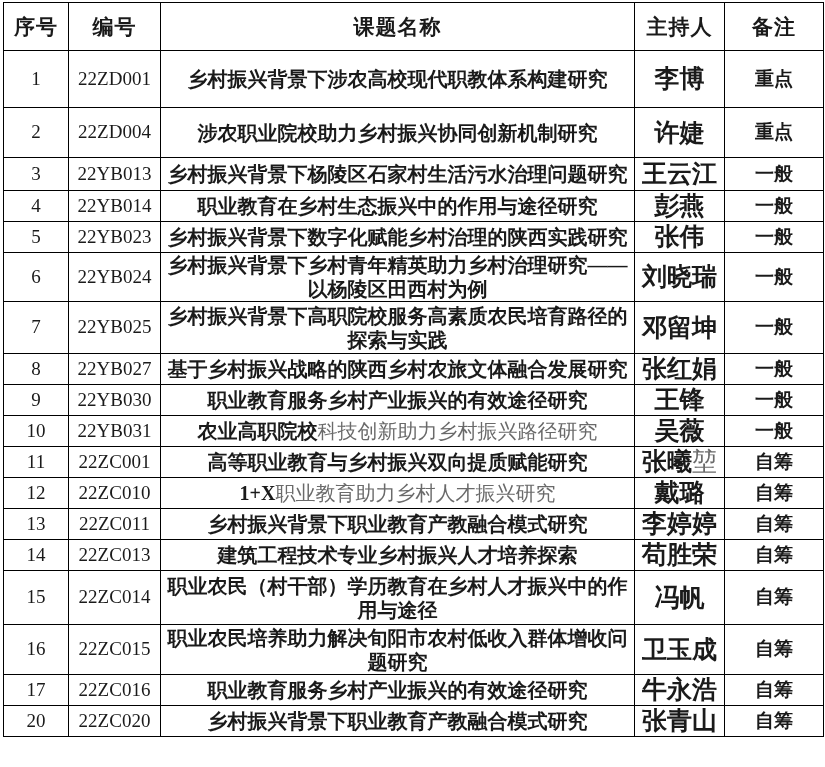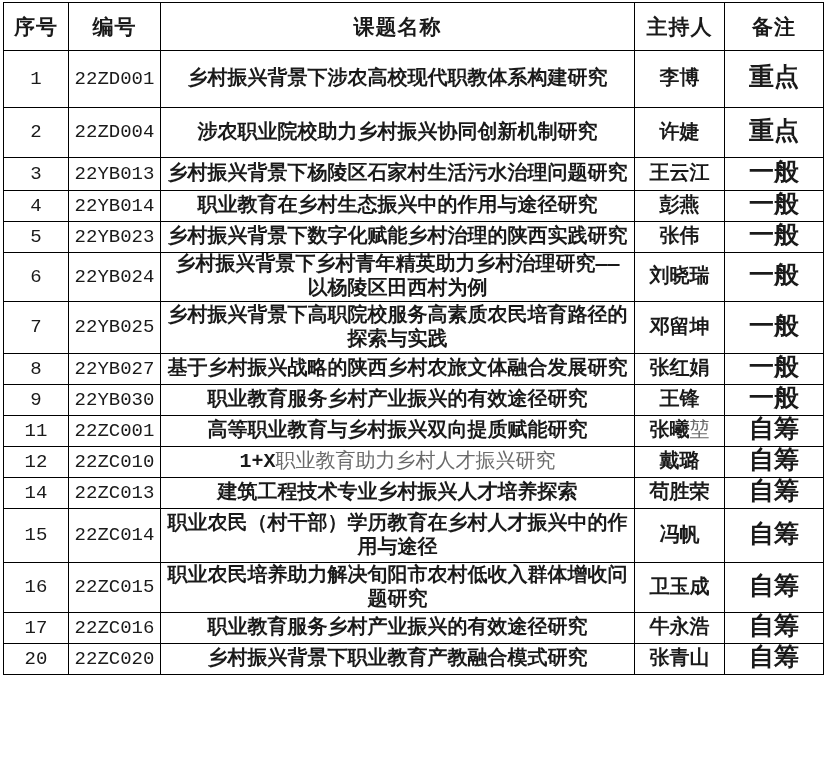--- a/index.html
+++ b/index.html
@@ -10,21 +10,21 @@
   }
   *{box-sizing:border-box;}
   html,body{margin:0;padding:0;}
   body{
     width:825px;height:767px;overflow:hidden;
     background:var(--bg);
     font-family:"Liberation Serif","DejaVu Serif",serif;
   }
   .page{
     padding:2px 0 0 3px;
-    width:825px;height:767px;font-family:Liberation Mono, monospace;
+    width:825px;height:767px;
   }
   table.projects{
     border-collapse:collapse;
     table-layout:fixed;
     width:820px;
     background:var(--bg);
   }
   col.c-num{width:65px;}
   col.c-code{width:92px;}
   col.c-title{width:474px;}
@@ -49,22 +49,22 @@
     line-height:1.2;
   }
   td.num,td.code{
     font-weight:400;
     font-size:19px;
     letter-spacing:0;
   }
   td.title,td.host,td.note{
     font-weight:700;
   }
-  td.note{font-size:25px;}
-  td.host{font-size:20px;}
+  td.note{font-size:19px;}
+  td.host{font-size:25px;}
   .line{white-space:nowrap;}
   .muted{
     color:var(--muted);
     font-weight:400;
   }
 </style>
 </head>
 <body>
 
 <div class="page">
@@ -162,36 +162,54 @@
         </tr>
         <tr style="height: 26px;">
           <td class="num">9</td>
           <td class="code">22YB030</td>
           <td class="title">
             <div class="line"><span>职业教育服务乡村产业振兴的有效途径研究</span></div>
           </td>
           <td class="host"><span>王锋</span></td>
           <td class="note">一般</td>
         </tr>
+        <tr style="height: 27px;">
+          <td class="num">10</td>
+          <td class="code">22YB031</td>
+          <td class="title">
+            <div class="line"><span>农业高职院校</span><span class="muted">科技创新助力乡村振兴路径研究</span></div>
+          </td>
+          <td class="host"><span>吴薇</span></td>
+          <td class="note">一般</td>
+        </tr>
         <tr style="height: 26px;">
           <td class="num">11</td>
           <td class="code">22ZC001</td>
           <td class="title">
             <div class="line"><span>高等职业教育与乡村振兴双向提质赋能研究</span></div>
           </td>
           <td class="host"><span>张曦</span><span class="muted">堃</span></td>
           <td class="note">自筹</td>
         </tr>
         <tr style="height: 25px; margin-top: 28px;">
           <td class="num">12</td>
           <td class="code">22ZC010</td>
           <td class="title">
             <div class="line"><span>1+X</span><span class="muted">职业教育助力乡村人才振兴研究</span></div>
           </td>
           <td class="host"><span>戴璐</span></td>
+          <td class="note">自筹</td>
+        </tr>
+        <tr style="height: 26px;">
+          <td class="num">13</td>
+          <td class="code">22ZC011</td>
+          <td class="title">
+            <div class="line"><span>乡村振兴背景下职业教育产教融合模式研究</span></div>
+          </td>
+          <td class="host"><span>李婷婷</span></td>
           <td class="note">自筹</td>
         </tr>
         <tr style="height: 26px;">
           <td class="num">14</td>
           <td class="code">22ZC013</td>
           <td class="title">
             <div class="line"><span>建筑工程技术专业乡村振兴人才培养探索</span></div>
           </td>
           <td class="host"><span>苟胜荣</span></td>
           <td class="note">自筹</td>

